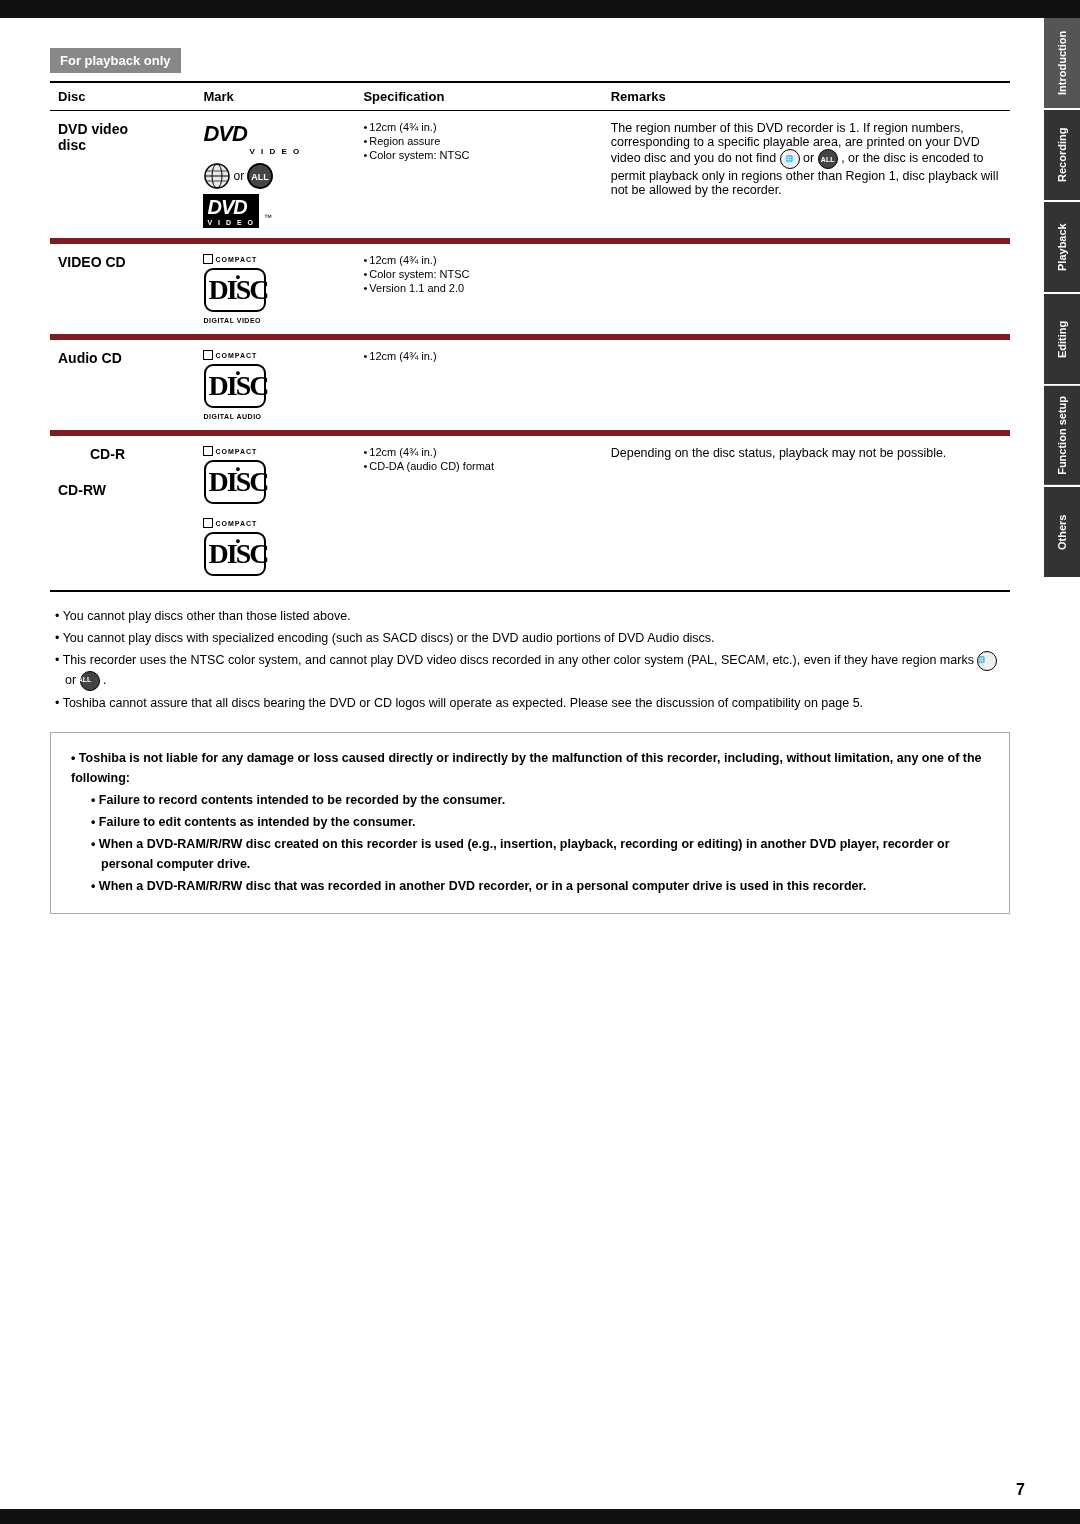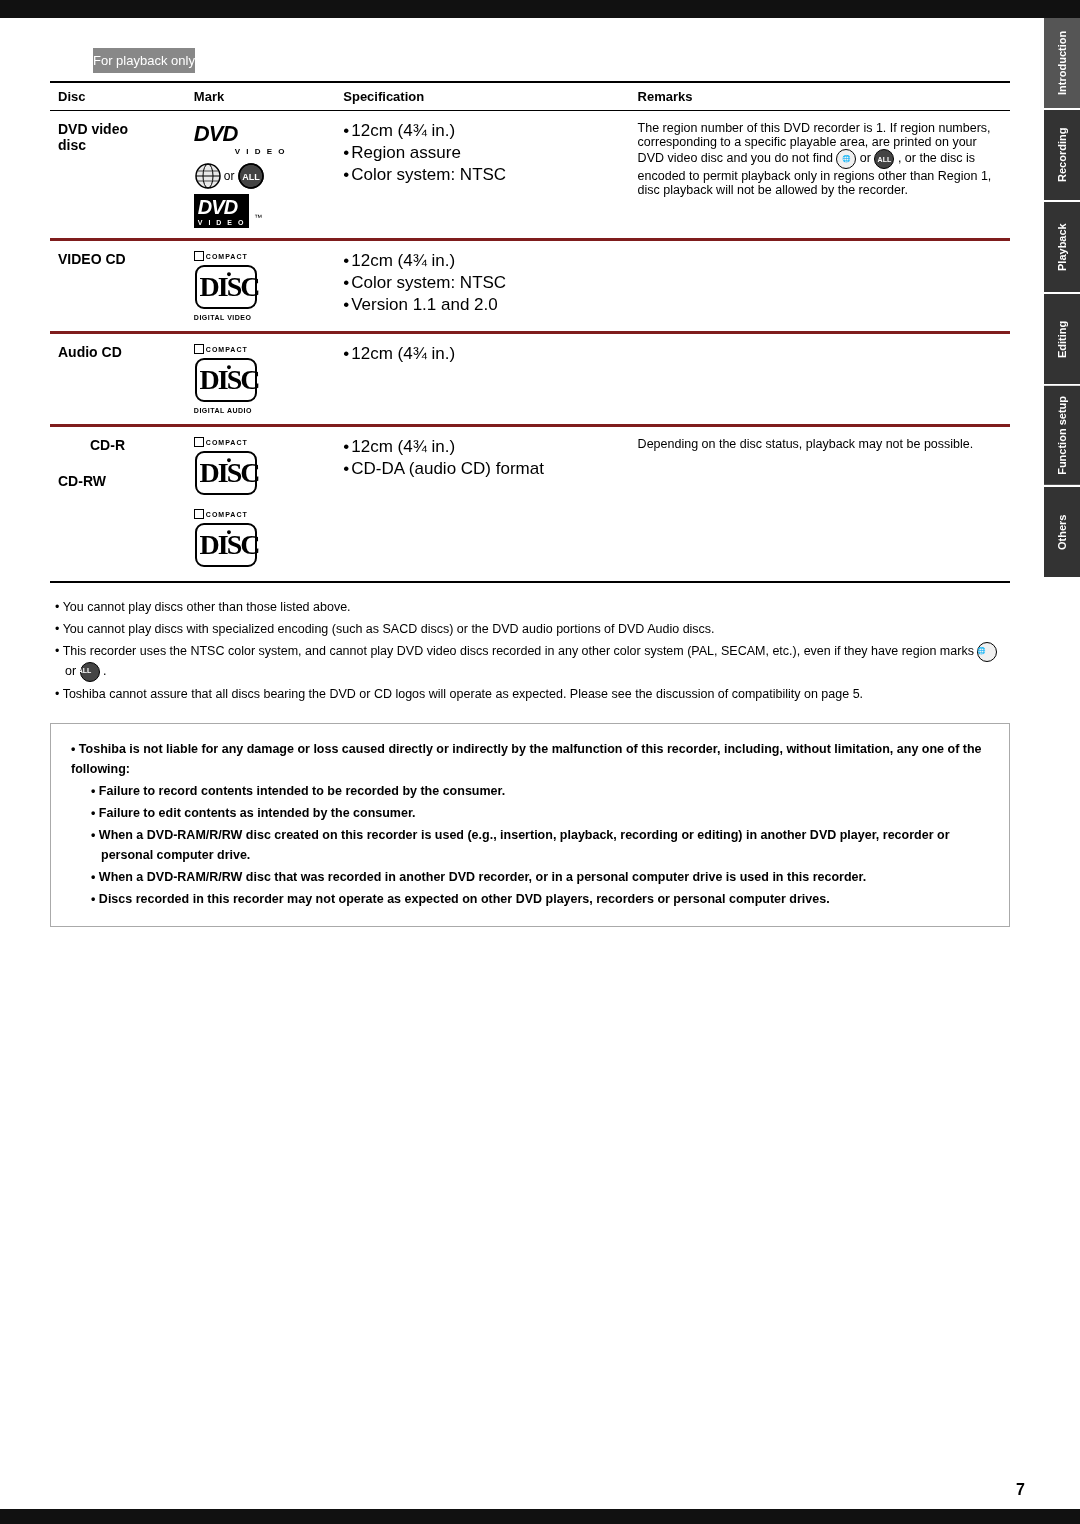--- a/index.html
+++ b/index.html
@@ -55,46 +55,45 @@
       margin-left: 30px;
       margin-right: 50px;
       margin-top: 10px;
       padding: 20px 20px 20px 20px;
     }
 
     
     .playback-only-header {
       background: #888;
       color: #fff;
-      font-weight: normal;
+      font-weight: bold;
       font-size: 13px;
-      padding: 5px 0;
+      padding: 5px 10px;
       display: inline-block;
       margin-bottom: 8px;
-      margin-left: 43px;
     }
 
     
     .disc-table {
       width: 100%;
       border-collapse: collapse;
       margin-bottom: 15px;
     }
     .disc-table th {
       border-top: 2px solid #000;
       border-bottom: 1px solid #000;
       padding: 6px 8px;
       text-align: left;
       font-weight: bold;
       font-size: 13px;
     }
     .disc-table td {
       padding: 10px 8px;
       vertical-align: top;
-      border-bottom: 3px solid #7f1d1d;
+      border-bottom: 6px solid #7f1d1d;
     }
     .disc-table tr:last-child td {
       border-bottom: 2px solid #000;
     }
 
     .disc-name {
       font-weight: bold;
       font-size: 14px;
       min-width: 100px;
     }
@@ -198,21 +197,21 @@
     .or-text {
       font-size: 12px;
       vertical-align: middle;
       margin: 0 2px;
     }
 
     .spec-bullet {
       display: flex;
       align-items: flex-start;
       margin-bottom: 2px;
-      font-size: 17px;
+      font-size: 11px;
     }
     .spec-bullet::before {
       content: "• ";
       margin-right: 2px;
       flex-shrink: 0;
     }
 
     .inline-icon-small {
       display: inline-flex;
       align-items: center;
@@ -407,20 +406,19 @@
     <p>Toshiba cannot assure that all discs bearing the DVD or CD logos will operate as expected.  Please see the discussion of compatibility on page 5.</p>
   </div>
 
   
   <div class="disclaimer-box">
     <p class="first">• Toshiba is not liable for any damage or loss caused directly or indirectly by the malfunction of this recorder, including, without limitation, any one of the following:</p>
     <p class="sub">Failure to record contents intended to be recorded by the consumer.</p>
     <p class="sub">Failure to edit contents as intended by the consumer.</p>
     <p class="sub">When a DVD-RAM/R/RW disc created on this recorder is used (e.g., insertion, playback, recording or editing) in another DVD player, recorder or personal computer drive.</p>
     <p class="sub">When a DVD-RAM/R/RW disc that was recorded in another DVD recorder, or in a personal computer drive is used in this recorder.</p>
-    <p class="sub">Discs recorded in this recorder may not operate as expected on other DVD players, recorders or personal computer drives.</p>
   </div>
 
 </div>
 
 <div class="page-number">7</div>
 
 <div class="bottom-bar"></div>
 
 </body></html>

